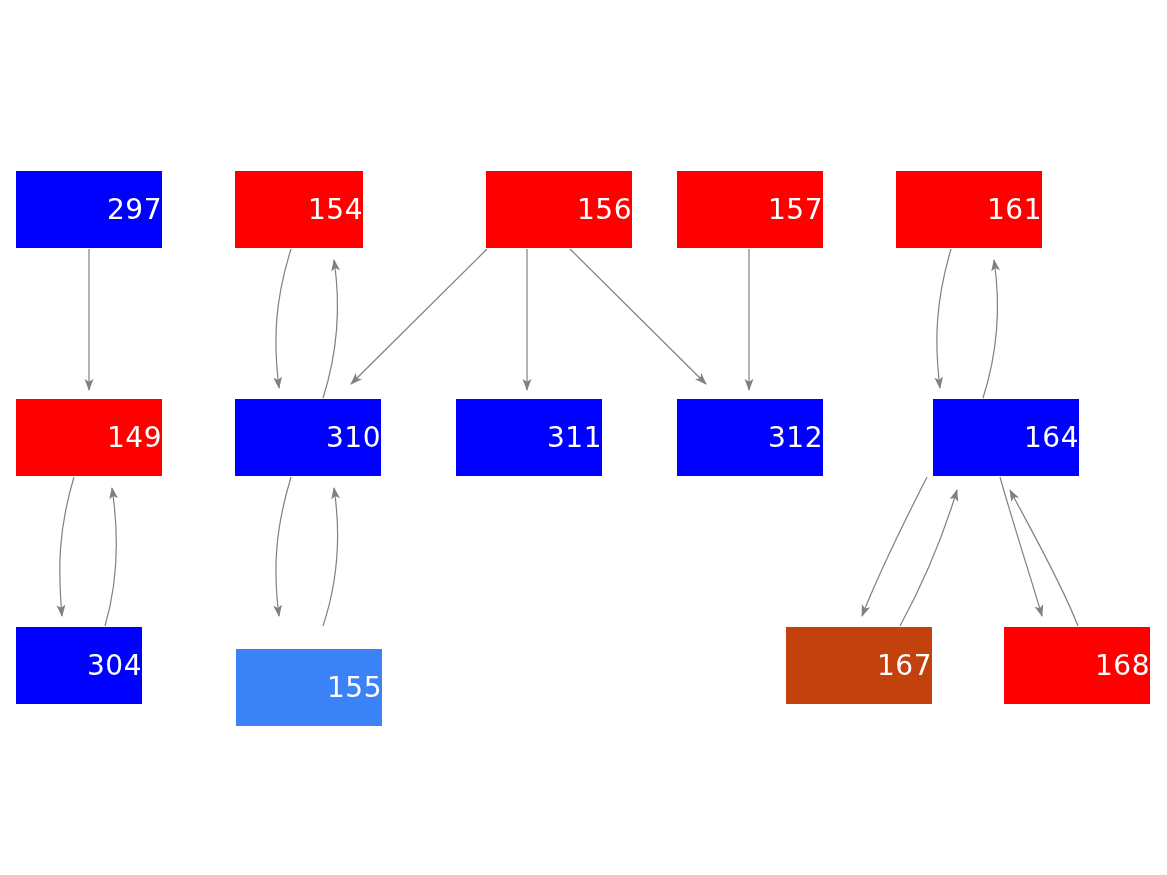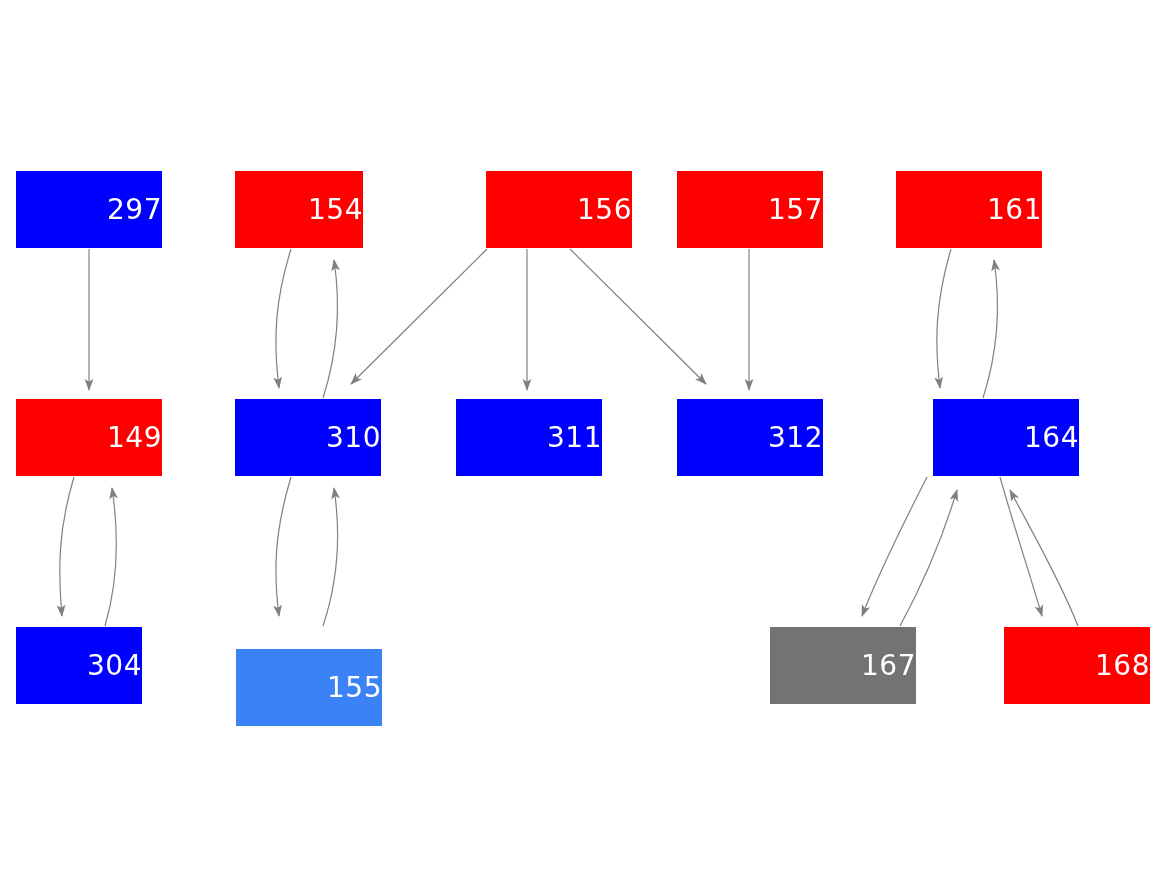--- a/index.html
+++ b/index.html
@@ -111,21 +111,21 @@
       </div>
       <div class="graph-node" style="left: 895px; top: 399px; width: 146px; height: 77px; background: rgb(0, 0, 255); color: rgb(255, 255, 255); margin-left: 38px;">
         <span class="node-label">164</span>
       </div>
       <div class="graph-node" style="left: 16px; top: 627px; width: 126px; height: 77px; background: rgb(0, 0, 255); color: rgb(255, 255, 255); padding-left: 12px;">
         <span class="node-label">304</span>
       </div>
       <div class="graph-node" style="left: 236px; top: 627px; width: 146px; height: 77px; background: #3b82f6; color: rgb(255, 255, 255); margin-top: 22px;">
         <span class="node-label">155</span>
       </div>
-      <div class="graph-node" style="left: 770px; top: 627px; width: 146px; height: 77px; background: #737373; color: rgb(255, 255, 255);">
+      <div class="graph-node" style="left: 786px; top: 627px; width: 146px; height: 77px; background: #c2410c; color: rgb(255, 255, 255);">
         <span class="node-label">167</span>
       </div>
       <div class="graph-node" style="left: 1004px; top: 627px; width: 146px; height: 77px; background: rgb(255, 0, 0); color: rgb(255, 255, 255);">
         <span class="node-label">168</span>
       </div>
     </div>
 
 </div>
 
 </body></html>

